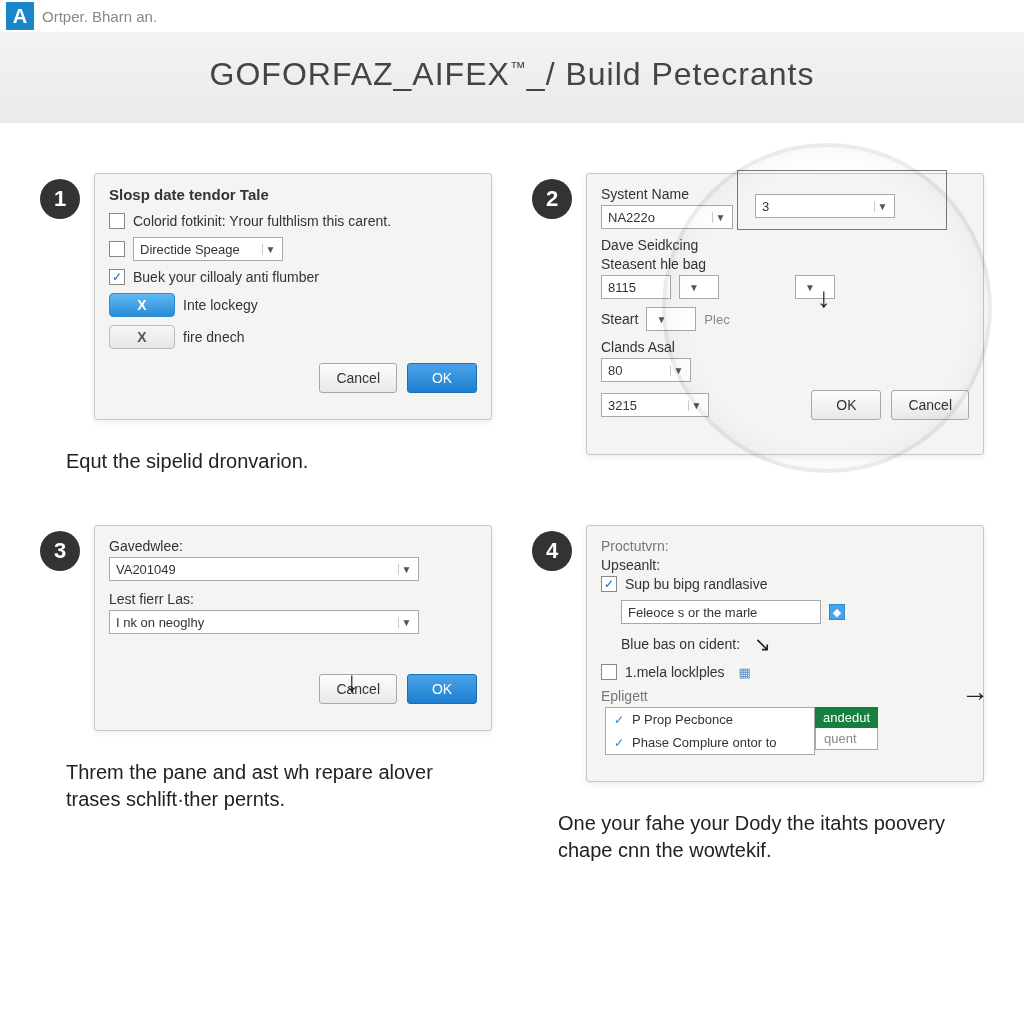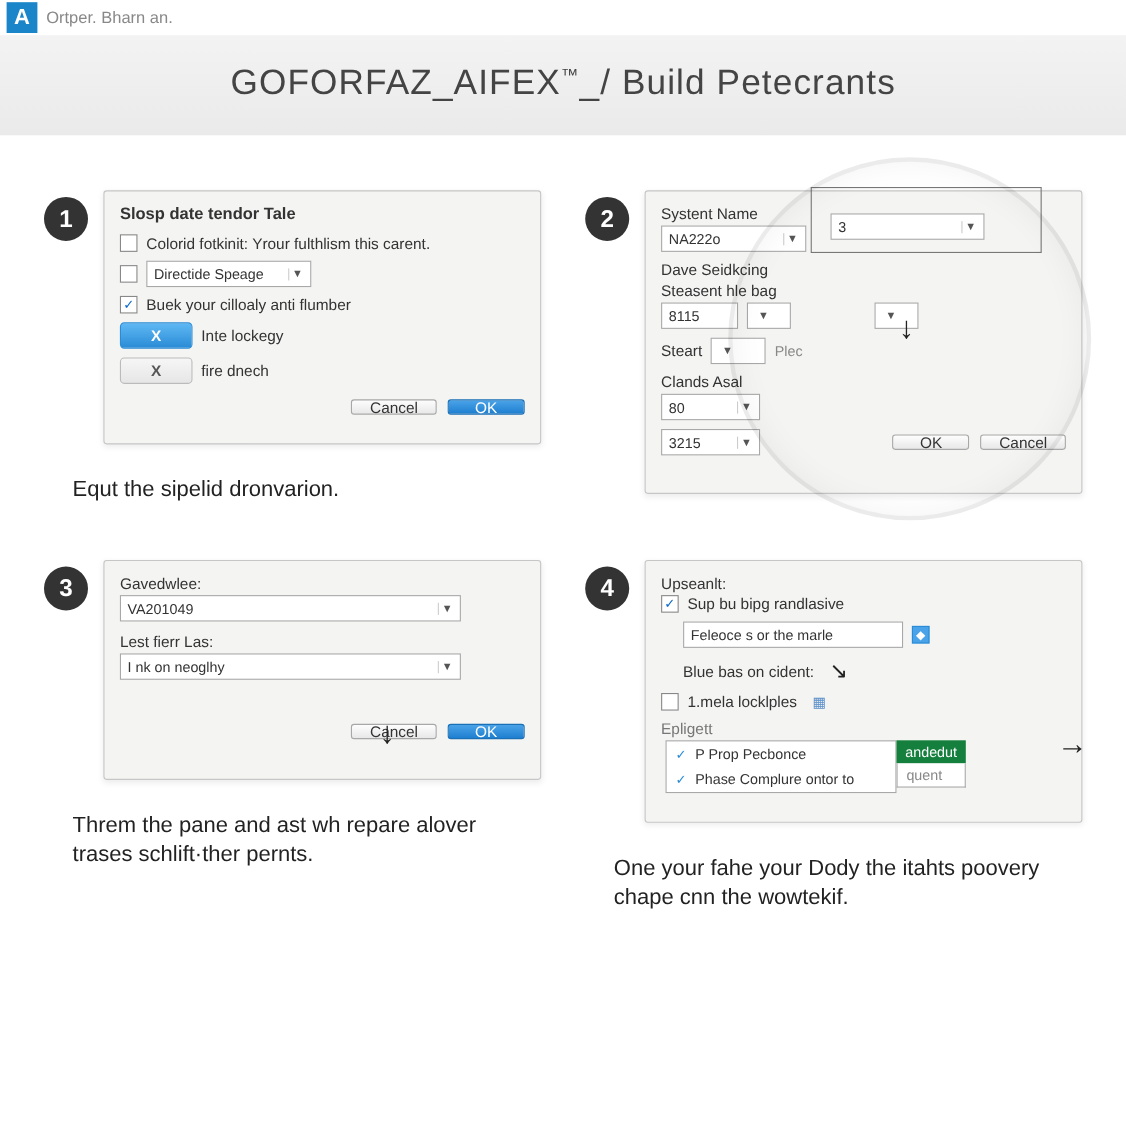--- a/index.html
+++ b/index.html
@@ -19,21 +19,21 @@
   .dialog { background: #f4f4f2; border: 1px solid #c6c6c6; border-radius: 3px; box-shadow: 0 2px 6px rgba(0,0,0,0.08); padding: 12px 14px 26px 14px; flex: 1; position: relative; font-size: 14px; color: #333; }
   .dialog.small { min-height: 210px; }
   .dialog h4 { font-size: 15px; font-weight: 600; margin-bottom: 10px; }
   .row { display: flex; align-items: center; gap: 8px; margin-bottom: 8px; }
   .row label, .row span.lab { font-size: 14px; color: #333; }
   .chk { width: 16px; height: 16px; border: 1px solid #888; background: #fff; display: inline-flex; align-items: center; justify-content: center; font-size: 12px; color: #0a69c8; }
   .chk.checked::after { content: "✓"; }
   .select, .combo { display: inline-flex; align-items: center; border: 1px solid #a8a8a8; background: #fff; height: 24px; font-size: 13px; padding: 0 4px 0 6px; }
   .select .val { flex: 1; }
   .caret { width: 16px; text-align: center; border-left: 1px solid #ccc; margin-left: 6px; color: #555; font-size: 10px; }
-  .btn { border: 1px solid #a8a8a8; background: linear-gradient(#fdfdfd,#e8e8e8); height: 14px; min-width: 70px; padding: 0 16px; font-size: 14px; color: #333; display: inline-flex; align-items: center; justify-content: center; border-radius: 3px; cursor: pointer; }
+  .btn { border: 1px solid #a8a8a8; background: linear-gradient(#fdfdfd,#e8e8e8); height: 30px; min-width: 70px; padding: 0 16px; font-size: 14px; color: #333; display: inline-flex; align-items: center; justify-content: center; border-radius: 3px; cursor: pointer; }
   .btn.blue { background: linear-gradient(#4aa3e8,#1e7fd0); border-color: #1b6fb5; color: #fff; }
   .btnrow { display: flex; justify-content: flex-end; gap: 10px; margin-top: 14px; }
   .pill-x { border: 1px solid #2a8cd6; background: linear-gradient(#5fb8f4,#2a8cd6); color: #fff; width: 66px; height: 24px; border-radius: 4px; display: inline-flex; align-items: center; justify-content: center; font-weight: 600; }
   .pill-x.gray { background: linear-gradient(#f6f6f6,#e6e6e6); border-color: #bbb; color: #555; }
   .circle-callout { position: absolute; border: 4px solid rgba(0,0,0,0.08); border-radius: 50%; box-shadow: inset 0 0 30px rgba(0,0,0,0.05); pointer-events: none; }
   .arrow { position: absolute; font-size: 28px; color: #222; pointer-events: none; }
   .lightlabel { color: #888; font-size: 13px; }
   .fieldlabel { font-size: 14px; color: #333; margin-bottom: 3px; display: block; }
   .hr { position: absolute; border: 1px solid #777; background: transparent; }
   .mini-icon { width: 16px; height: 16px; border: 1px solid #2a8cd6; background: #4aa3e8; display: inline-flex; align-items: center; justify-content: center; color: #fff; font-size: 11px; }
@@ -128,21 +128,21 @@
           <span class="lightlabel">Plec</span>
         </div>
         <span class="fieldlabel">Clands Asal</span>
         <div class="row">
           <span class="select" style="width:90px">
             <span class="val">80</span>
             <span class="caret">▼</span>
           </span>
         </div>
         <div class="row" style="justify-content:space-between;margin-top:6px">
-          <span class="select" style="width:90px">
+          <span class="select" style="width:108px">
             <span class="val">3215</span>
             <span class="caret">▼</span>
           </span>
           <span style="display:flex;gap:10px">
             <span class="btn">OK</span>
             <span class="btn">Cancel</span>
           </span>
         </div>
 
         <div class="hr" style="left:150px;top:-4px;width:210px;height:60px"></div>
@@ -177,20 +177,21 @@
         <span class="arrow" style="left:250px;top:140px">↓</span>
       </div>
     </div>
     <div class="caption">Threm the pane and ast wh repare alover trases schlift·ther pernts.</div>
   </div>
 
   <div class="step">
     <div class="step-head" style="position:relative">
       <div class="num">4</div>
       <div class="dialog" style="width:370px;min-height:210px">
+        <span class="fieldlabel" style="color:#777">Proctutvrn:</span>
         <span class="fieldlabel">Upseanlt:</span>
         <div class="row">
           <span class="chk checked"></span>
           <span class="lab">Sup bu bipg randlasive</span>
         </div>
         <div class="row" style="margin-left:20px">
           <span class="select" style="width:200px">
             <span class="val">Feleoce s or the marle</span>
           </span>
           <span class="mini-icon">◆</span>

